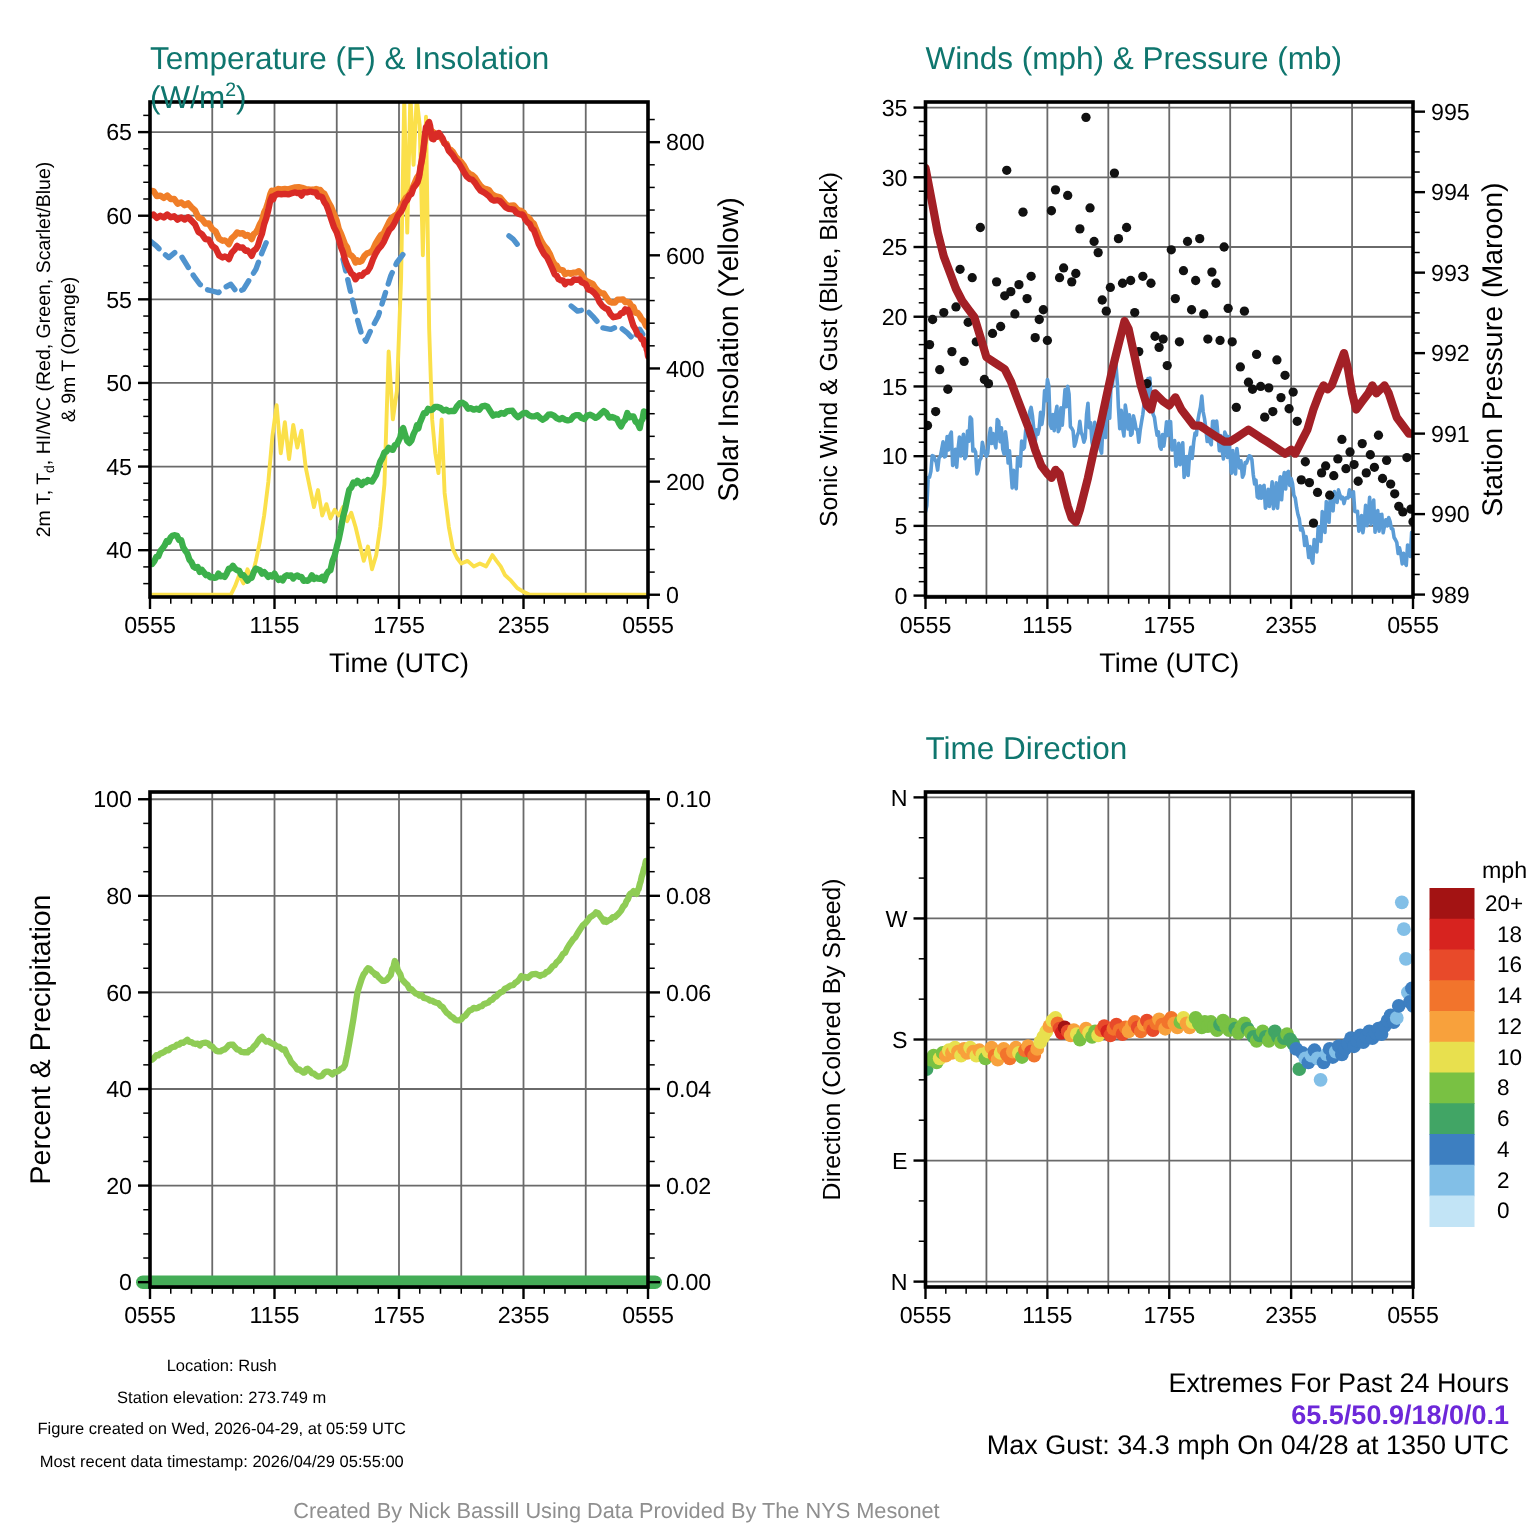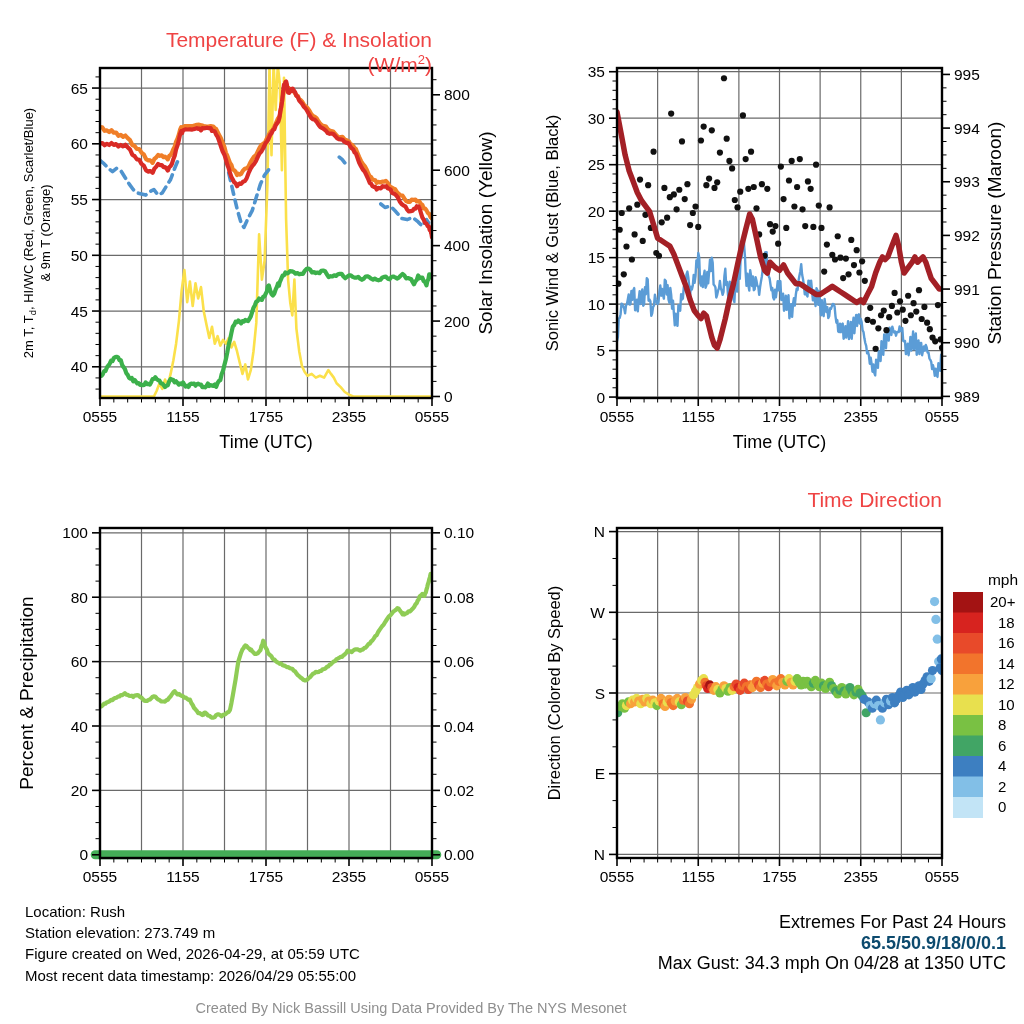--- a/index.html
+++ b/index.html
@@ -1,22 +1,22 @@
 <!DOCTYPE html>
 <html><head>
 <meta charset="utf-8">
 <style>
   html,body{margin:0;padding:0;background:#fff;}
   #page{position:relative;width:1024px;height:1024px;background:#ffffff;overflow:hidden;
         font-family:"Liberation Sans",sans-serif;color:#000;}
   #charts{position:absolute;left:0;top:0;}
   #charts text{font-family:"Liberation Sans",sans-serif;}
-  .chart-title{position:absolute;text-align:right;font-size:21px;color:#ef4444;}
+  .chart-title{position:absolute;text-align:left;font-size:21px;color:#0f766e;}
   .chart-title .sup{font-size:13px;vertical-align:super;}
-  .footer-left{position:absolute;left:25px;top:901px;font-size:15px;line-height:21.2px;}
+  .footer-left{position:absolute;left:25px;top:901px;font-size:11px;line-height:21.2px;text-align:center;}
   .footer-right{position:absolute;right:18px;top:912px;font-size:18px;line-height:20.5px;text-align:right;}
   .footer-right .vals{font-weight:bold;}
   .credit{position:absolute;left:0;top:1000px;width:822px;text-align:center;font-size:14.5px;color:#8f8f8f;}
 </style>
 </head>
 <body>
 
 <div id="page">
 
   <svg id="charts" width="1024" height="1024">
@@ -790,32 +790,33 @@
           <rect x="953" y="776.5" width="30" height="21" fill="#82bfe7"></rect>
           <text x="998" y="791.75" font-size="15" text-anchor="start" fill="#000">2</text>
           <rect x="953" y="797" width="30" height="21" fill="#c2e4f6"></rect>
           <text x="998" y="812.25" font-size="15" text-anchor="start" fill="#000">0</text>
         </g>
       </g>
     </svg>
 
   <div class="chart-title" style="left:100px;top:28px;width:332px;"><span>Temperature (F) &amp; Insolation (W/m</span><span class="sup">2</span><span>)</span></div>
 
+  <div class="chart-title" style="left:617px;top:28px;width:325px;">Winds (mph) &amp; Pressure (mb)</div>
 
 
   <div class="chart-title" style="left:617px;top:488px;width:325px;">Time Direction</div>
 
   <div class="footer-left">
     <div>Location: Rush</div>
     <div>Station elevation: 273.749 m</div>
     <div>Figure created on Wed, 2026-04-29, at 05:59 UTC</div>
     <div>Most recent data timestamp: 2026/04/29 05:55:00</div>
   </div>
 
   <div class="footer-right">
     <div>Extremes For Past 24 Hours</div>
-    <div class="vals" style="color: #0c4a6e;">65.5/50.9/18/0/0.1</div>
+    <div class="vals" style="color: #6d28d9;">65.5/50.9/18/0/0.1</div>
     <div>Max Gust: 34.3 mph On 04/28 at 1350 UTC</div>
   </div>
 
   <div class="credit">Created By Nick Bassill Using Data Provided By The NYS Mesonet</div>
 
 </div>
 
 </body></html>

